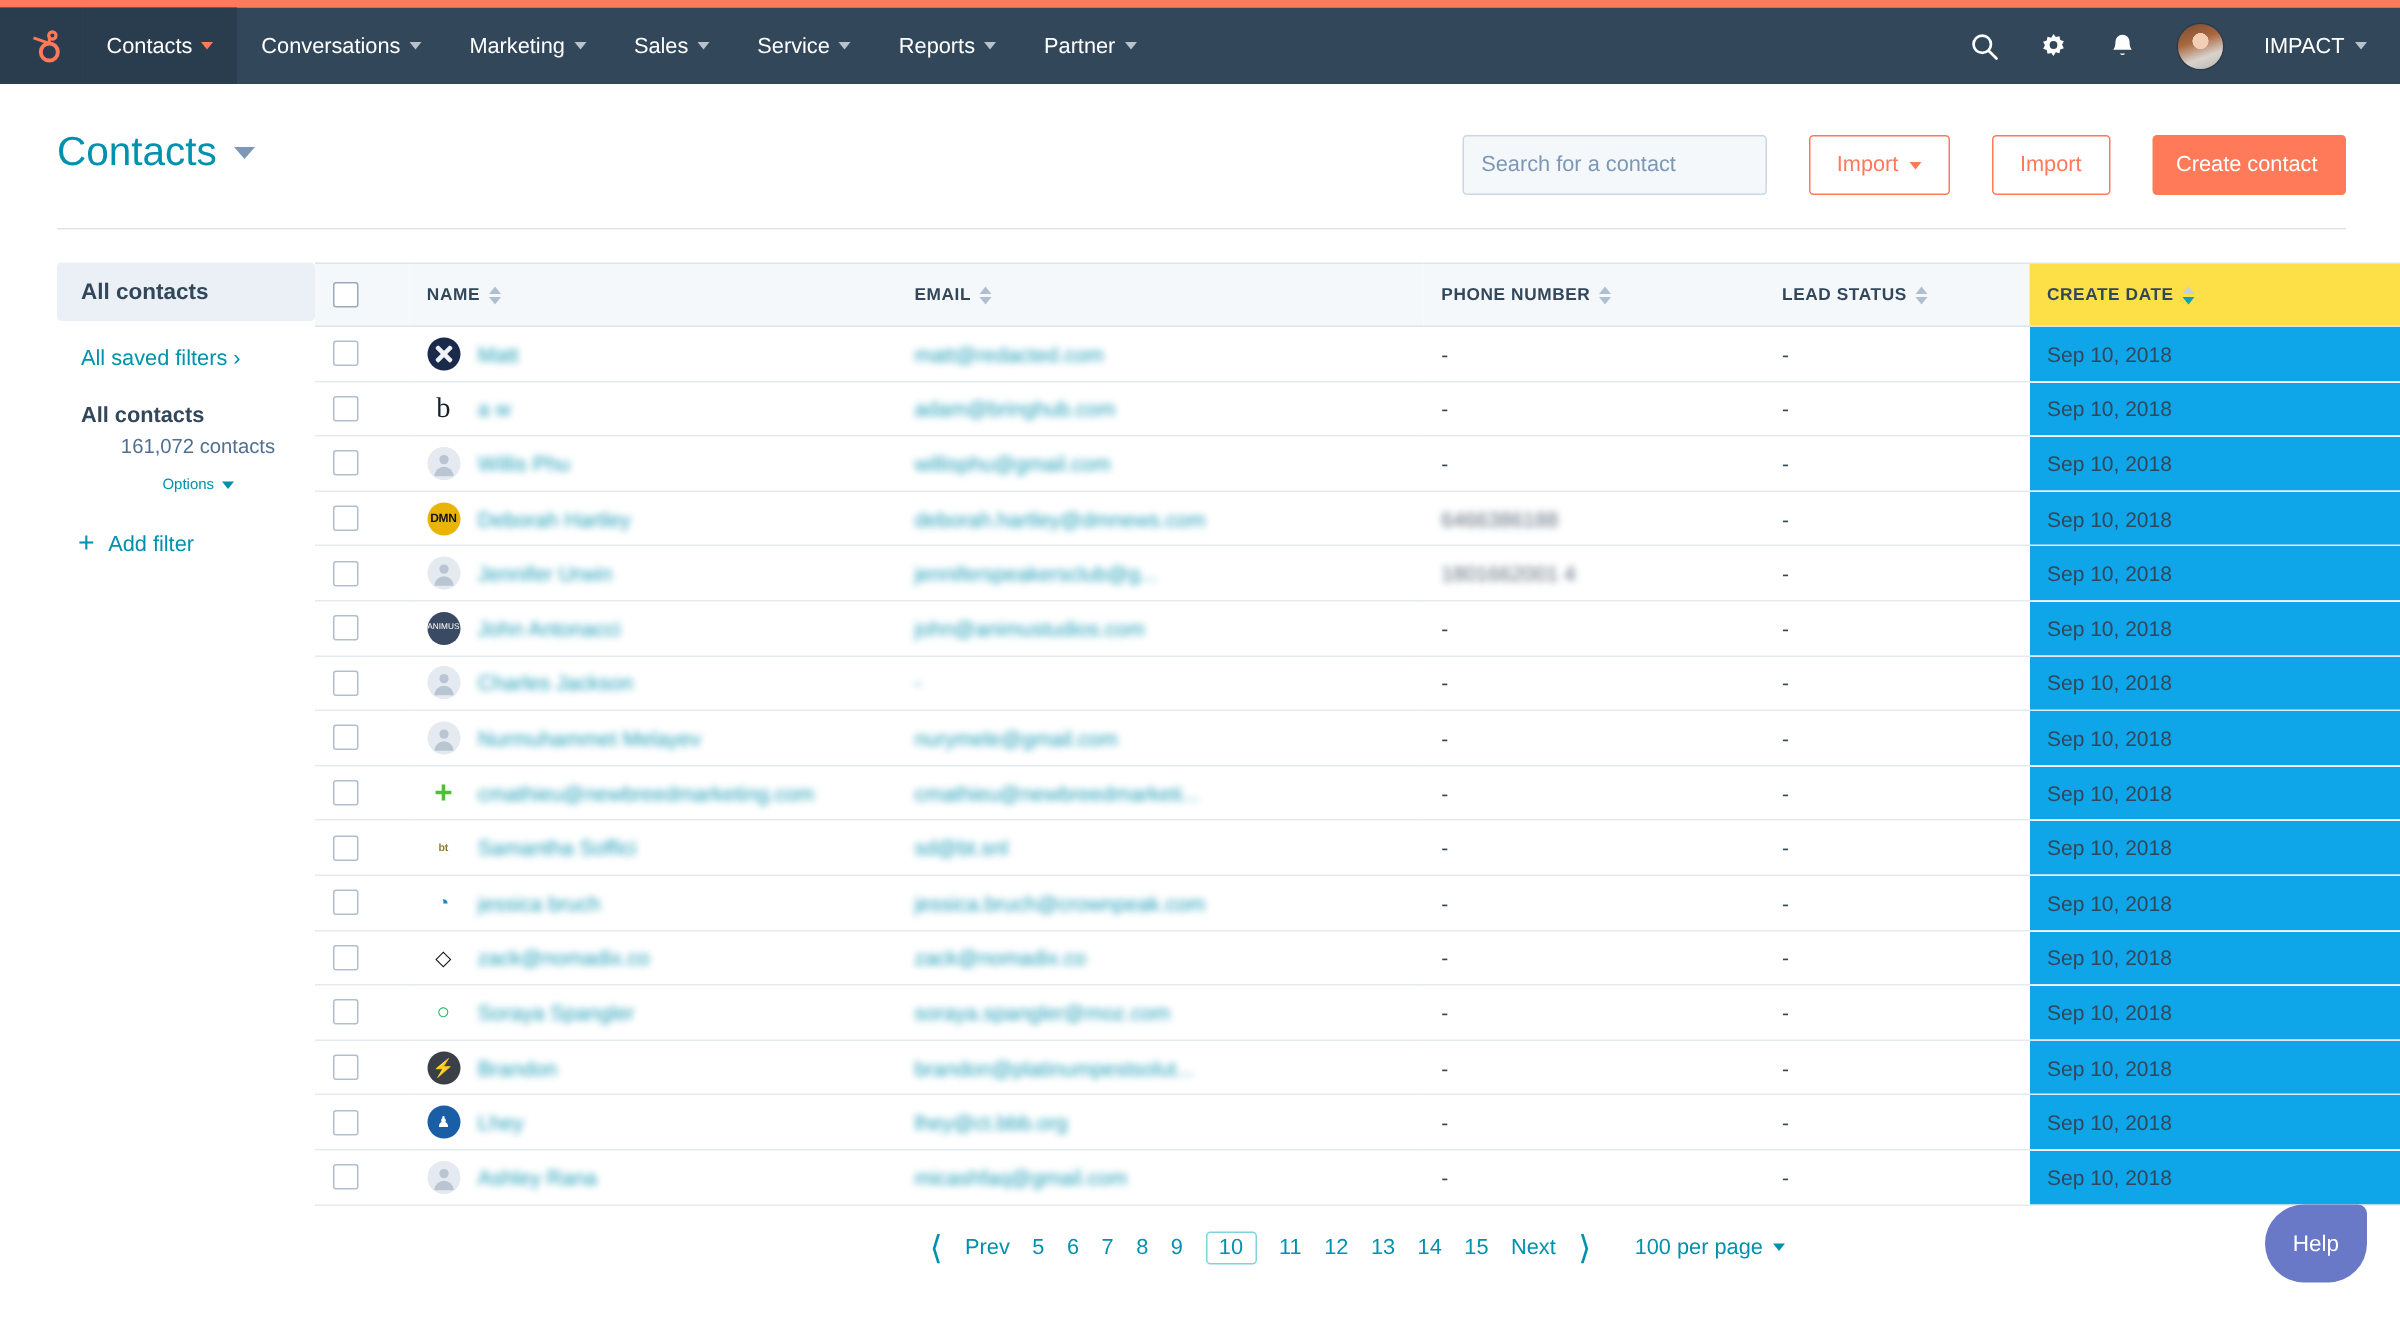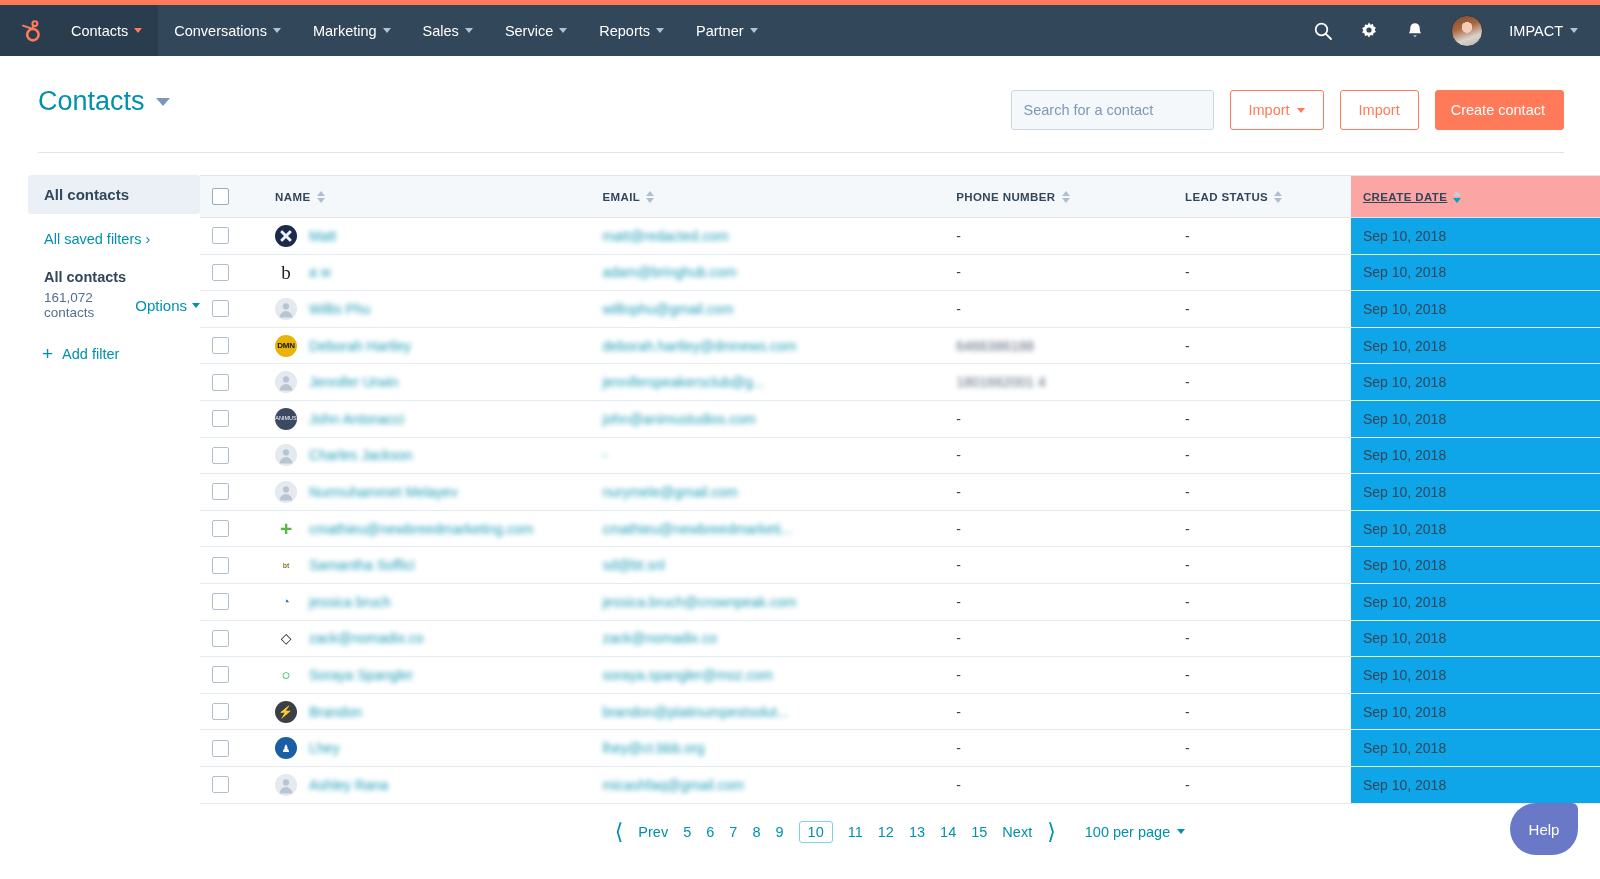--- a/index.html
+++ b/index.html
@@ -61,21 +61,21 @@
     display: flex; align-items: flex-start; justify-content: space-between;
   }
   .page-title-wrap { display: flex; align-items: center; gap: 11px; cursor: pointer; }
   .page-title { font-size: 27px; color: #0091ae; font-weight: 400; }
   .title-caret {
     width: 0; height: 0;
     border-left: 7px solid transparent;
     border-right: 7px solid transparent;
     border-top: 8px solid #7c98b6;
   }
-  .header-actions { display: flex; align-items: center; gap: 16px; margin-top: 4px; margin-left: 21px; }
+  .header-actions { display: flex; align-items: center; gap: 28px; margin-top: 4px; margin-left: 21px; }
   .search-box {
     width: 203px; height: 40px; background: #f5f8fa;
     border: 1px solid #cbd6e2; border-radius: 3px;
     display: flex; align-items: center; padding: 0 12px;
   }
   .search-box input {
     border: none; background: transparent; outline: none; flex: 1;
     font-size: 14.5px; color: #33475b; font-family: inherit;
   }
   .search-box input::placeholder { color: #7c98b6; }
@@ -88,36 +88,36 @@
   .btn-filled { background: #ff7a59; border: 1px solid #ff7a59; color: #fff; padding-left: 15px; }
   .btn-caret {
     width: 0; height: 0;
     border-left: 4.5px solid transparent;
     border-right: 4.5px solid transparent;
     border-top: 5px solid #ff7a59;
   }
   .header-rule { margin: 22px 36px 0 38px; border-top: 1px solid #dfe3eb; }
 
   
-  .body-wrap { display: flex; padding: 22px 0 0 0; }
+  .body-wrap { display: flex; padding: 22px 0 0 10px; }
   .sidebar { width: 200px; padding-left: 28px; flex-shrink: 0; }
   .side-tab {
     background: #eaf0f6; border-radius: 3px;
     padding: 11px 16px; font-size: 15px; color: #33475b;
     font-weight: 700; cursor: pointer;
   }
   .saved-filters {
     margin-top: 17px; padding-left: 16px; font-size: 14.5px;
     color: #0091ae; cursor: pointer; display: flex; align-items: center; gap: 4px;
   }
   .filter-group { margin-top: 22px; padding-left: 16px; }
   .filter-group-title { font-size: 14.5px; color: #33475b; font-weight: 700; }
-  .filter-group-sub { margin-top: 5px; display: flex; align-items: center; gap: 13px; }
+  .filter-group-sub { margin-top: 5px; display: flex; align-items: center; gap: 13px; flex-direction: column; }
   .filter-count { font-size: 13.5px; color: #516f90; }
-  .filter-options { font-size: 15px; color: #0091ae; display: flex; align-items: center; gap: 5px; cursor: pointer; }
+  .filter-options { font-size: 10px; color: #0091ae; display: flex; align-items: center; gap: 5px; cursor: pointer; }
   .options-caret {
     width: 0; height: 0;
     border-left: 4px solid transparent;
     border-right: 4px solid transparent;
     border-top: 5px solid #0091ae;
   }
   .add-filter {
     margin-top: 24px; padding-left: 14px; font-size: 14.5px; color: #0091ae;
     display: flex; align-items: center; gap: 9px; cursor: pointer;
   }
@@ -126,21 +126,21 @@
   
   .table-area { flex: 1; padding-right: 0; }
   table { width: 100%; border-collapse: collapse; table-layout: fixed; }
   thead th {
     background: #f5f8fa; height: 42px;
     font-size: 11.5px; letter-spacing: .4px; color: #33475b;
     text-align: left; font-weight: 700; padding: 0 12px;
     border-top: 1px solid #dfe3eb; border-bottom: 1px solid #dfe3eb;
     text-transform: uppercase; white-space: nowrap;
   }
-  th.sorted-col { background: #fca5a5; text-decoration: underline; }
+  th.sorted-col { background: #fde047; }
   .th-inner { display: flex; align-items: center; gap: 6px; cursor: pointer; }
   .sort-arrows { display: flex; flex-direction: column; gap: 2px; }
   .sa-up {
     width: 0; height: 0; border-left: 4px solid transparent;
     border-right: 4px solid transparent; border-bottom: 5px solid #b0bfcf;
   }
   .sa-dn {
     width: 0; height: 0; border-left: 4px solid transparent;
     border-right: 4px solid transparent; border-top: 5px solid #b0bfcf;
   }

